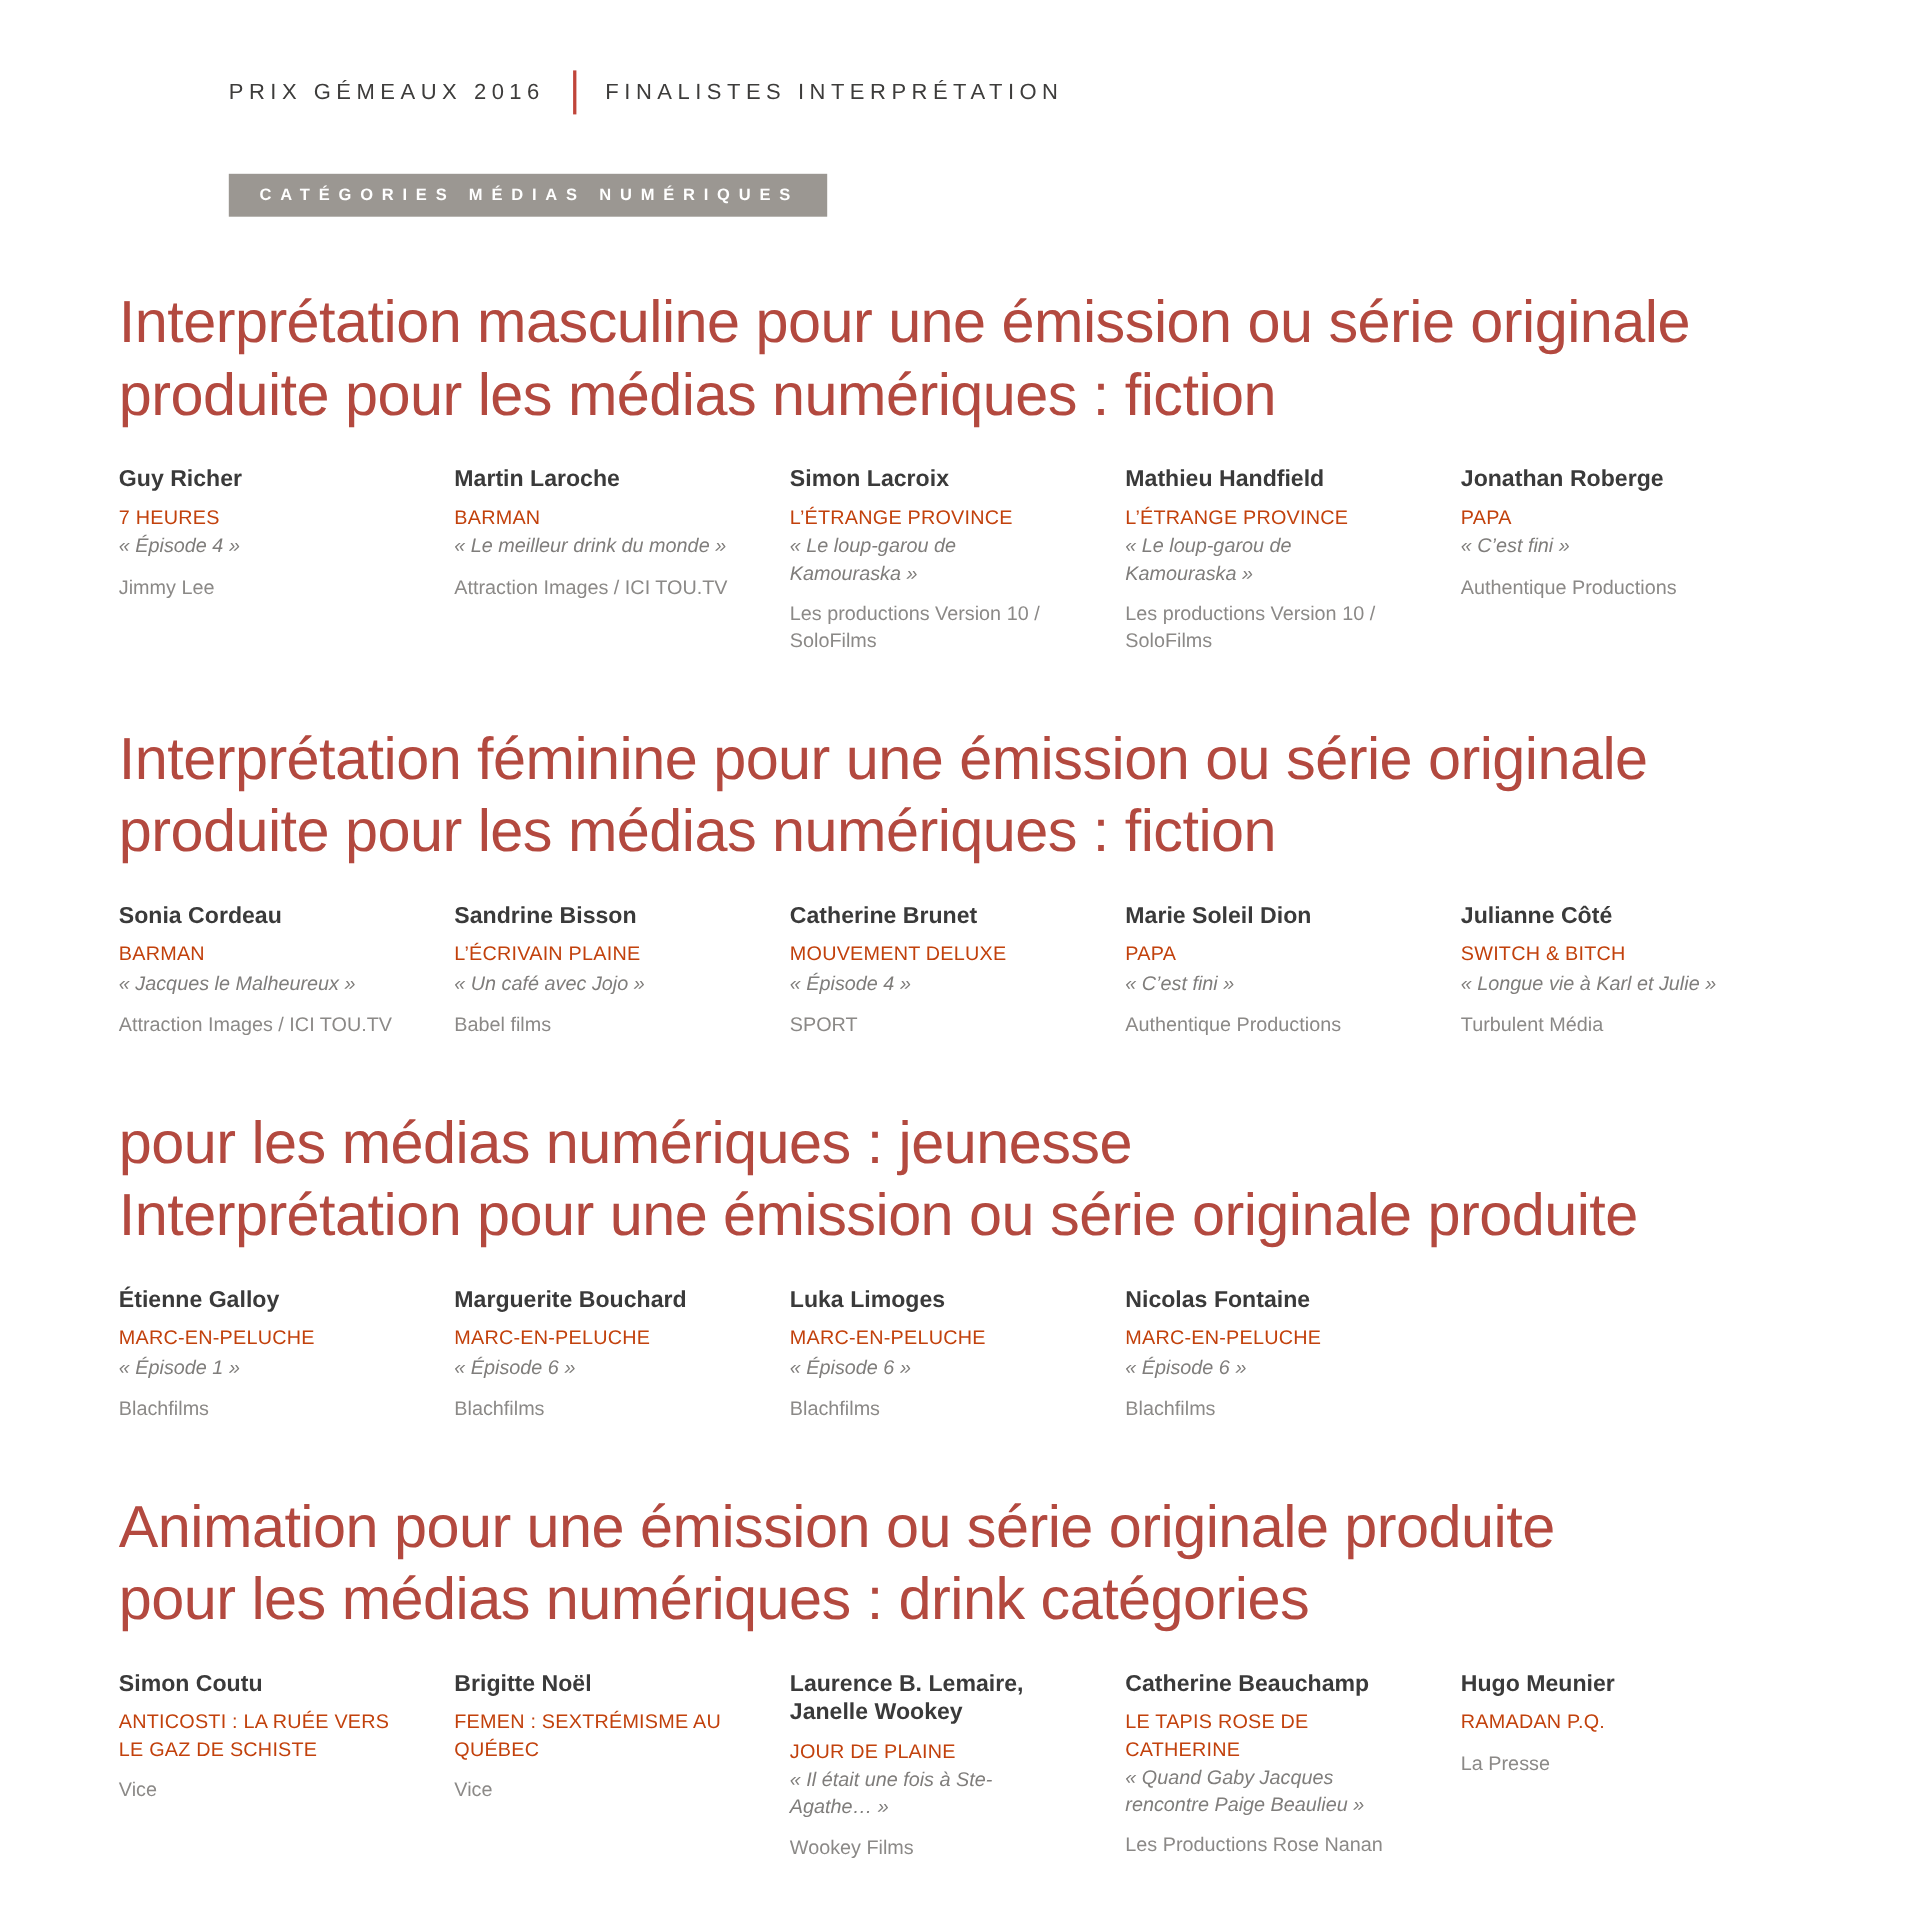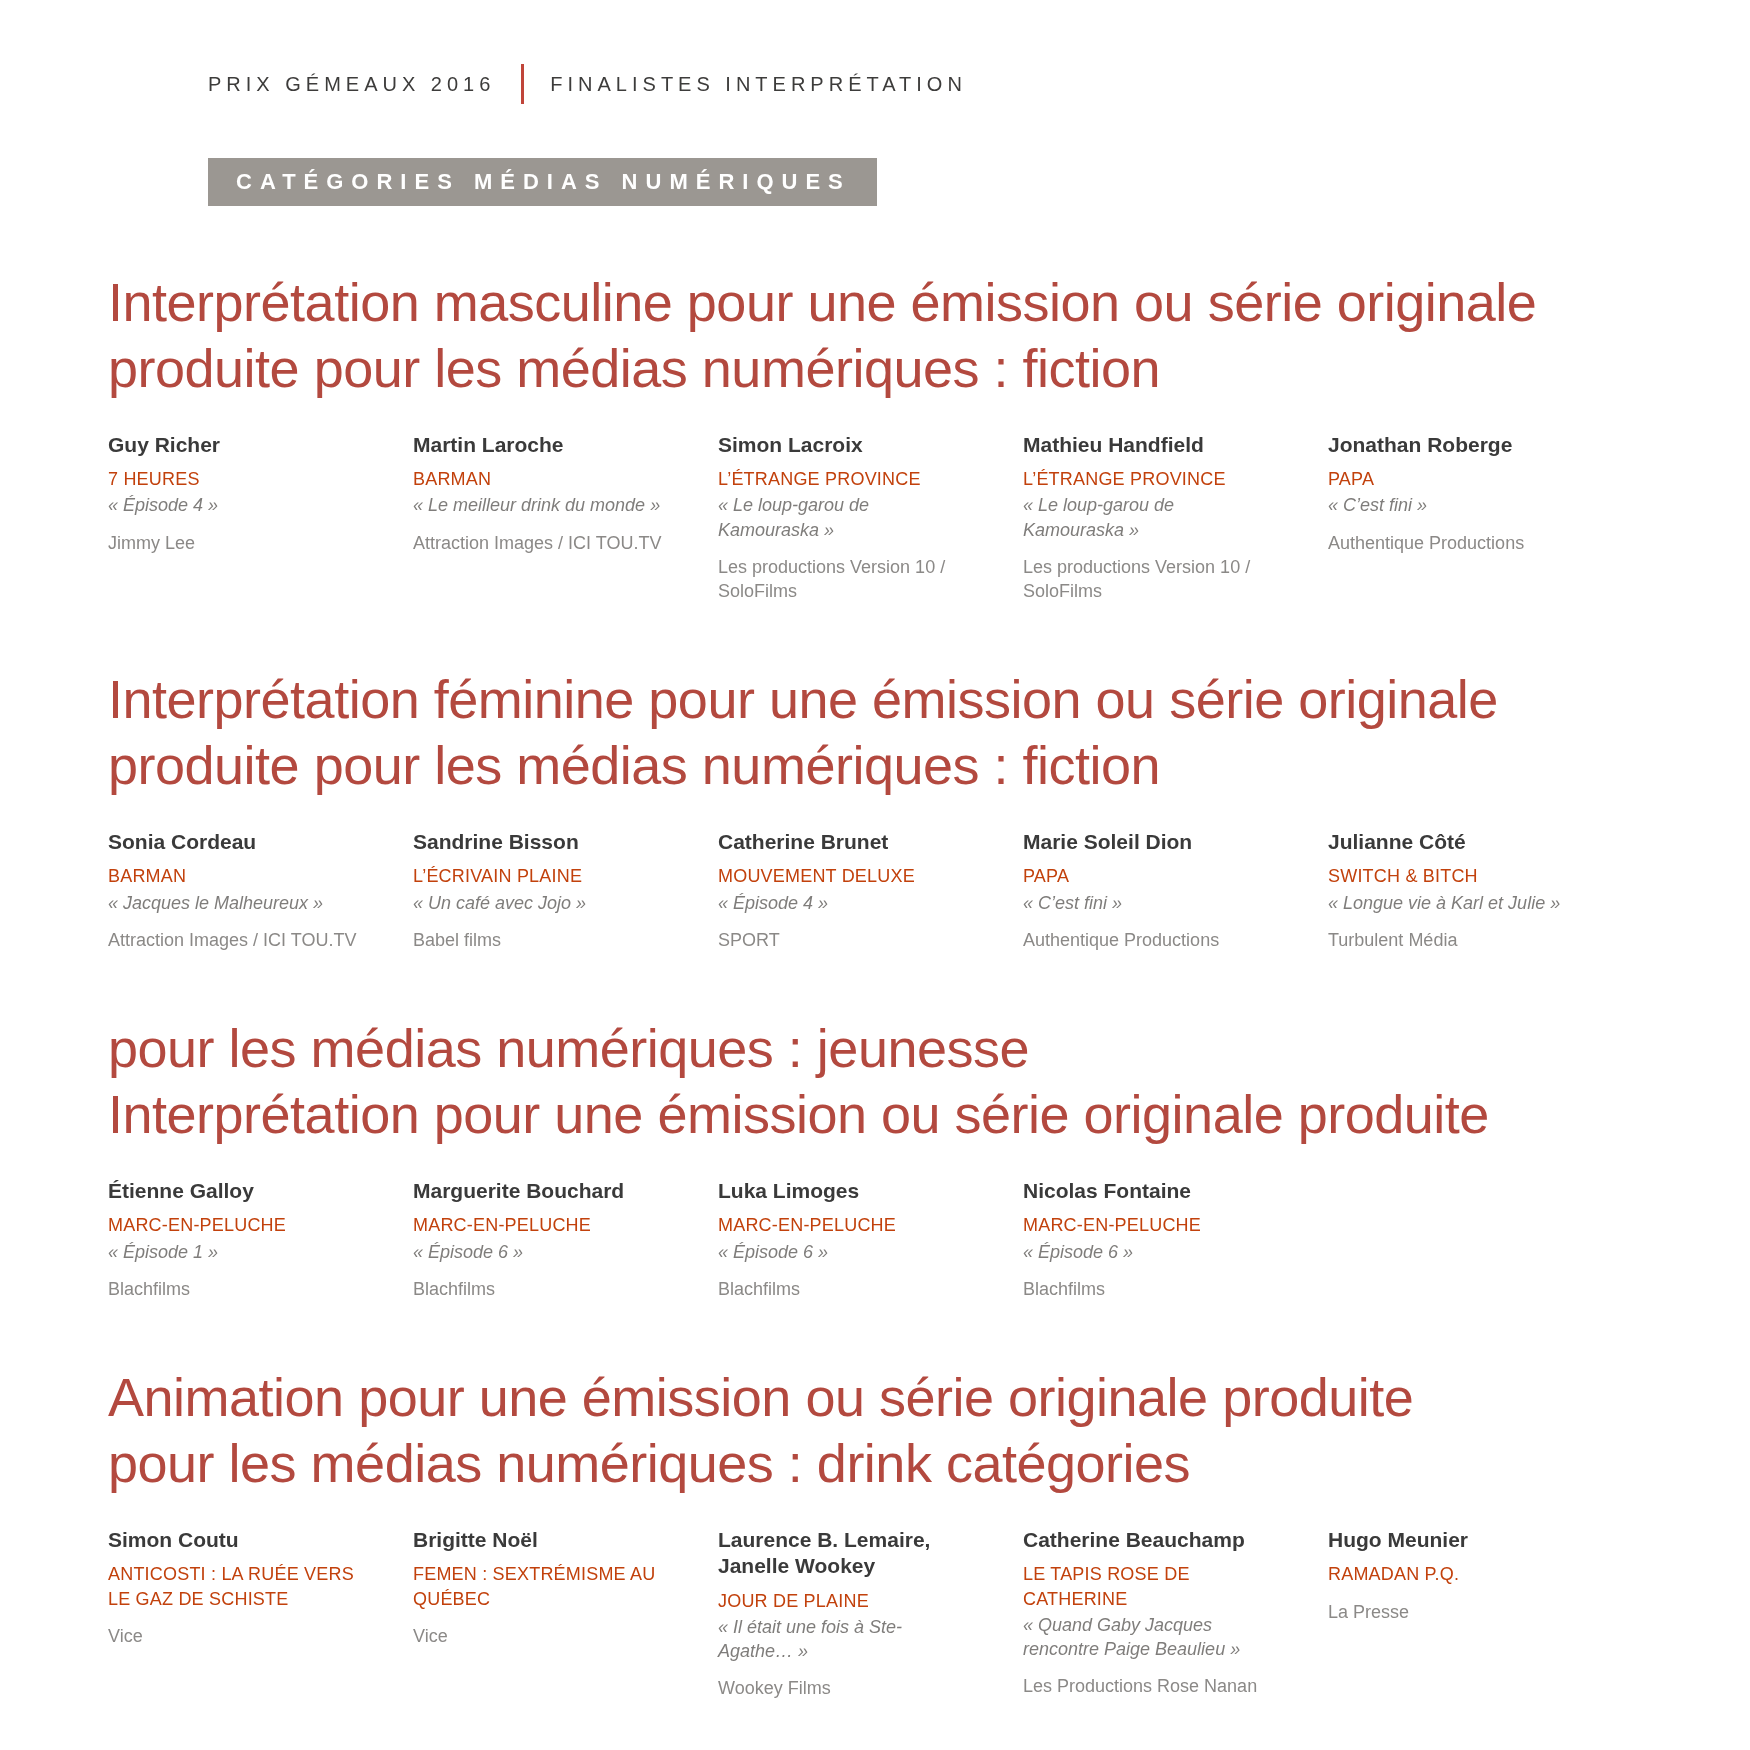--- a/index.html
+++ b/index.html
@@ -38,21 +38,21 @@
     height: 40px;
     background: #c0453a;
   }
 
   
   .banner {
     display: inline-block;
     margin: 54px 0 0 100px;
     background: #9b9792;
     color: #ffffff;
-    font-size: 22px;
+    font-size: 15px;
     font-weight: bold;
     letter-spacing: 8px;
     padding: 11px 26px 11px 28px;
     white-space: nowrap;
   }
 
   
   section.category { margin-top: 64px; }
   .section-title {
     margin: 0;

